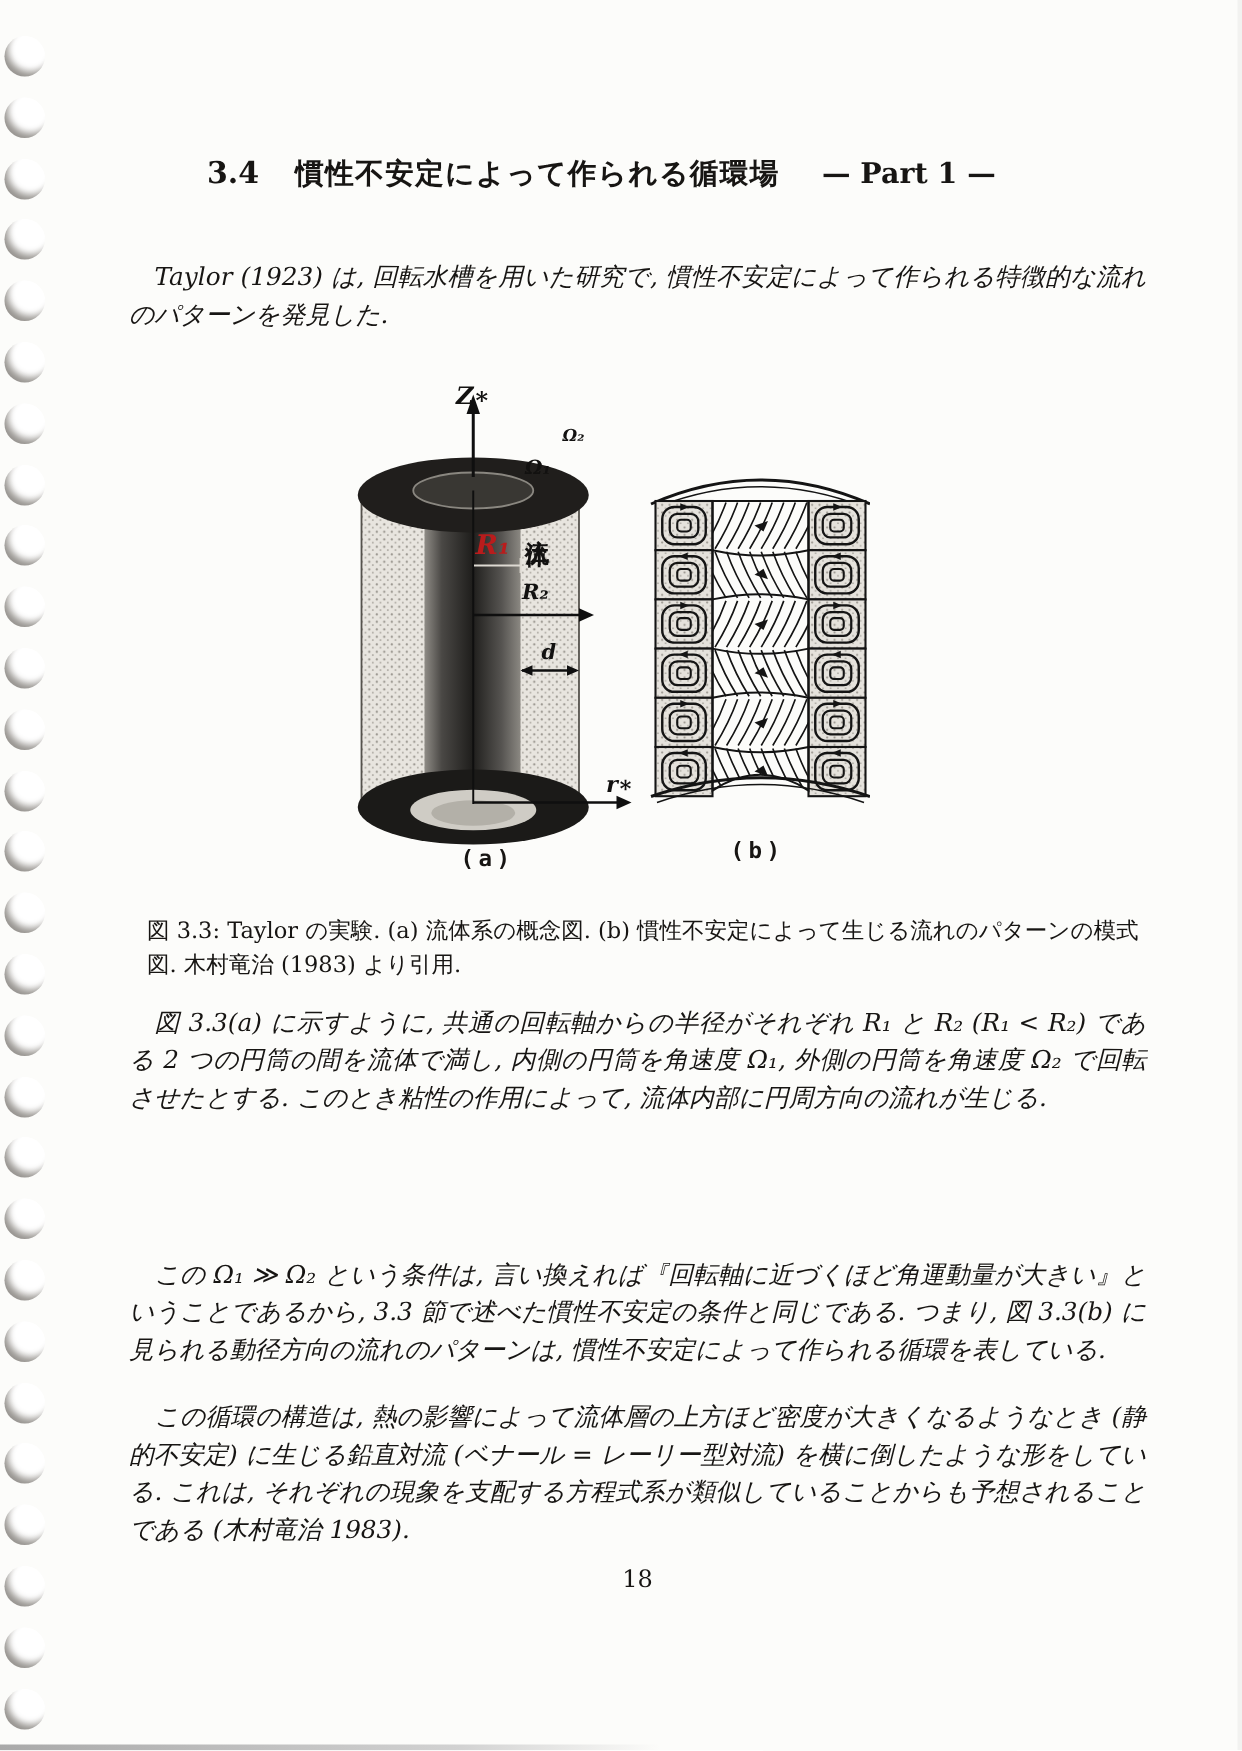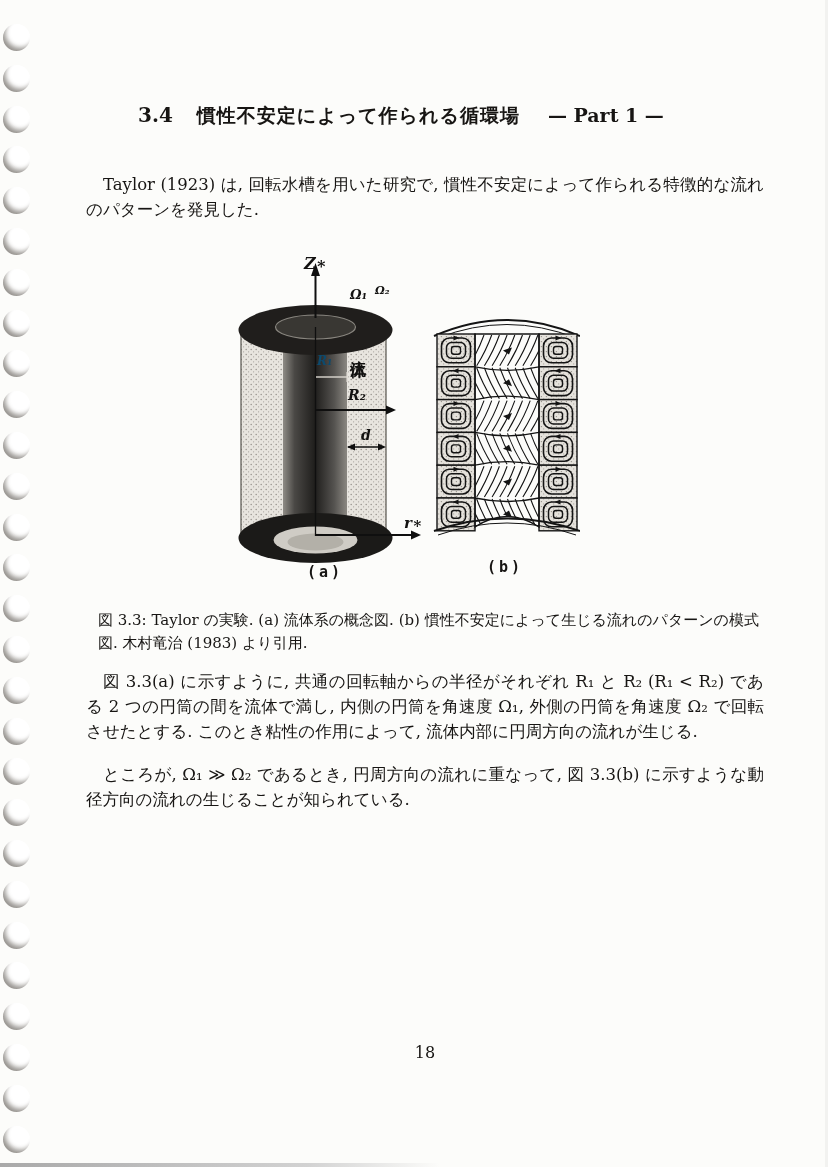--- a/index.html
+++ b/index.html
@@ -10,38 +10,38 @@
   .hole{position:absolute;left:3px;width:27px;height:27px;border-radius:50%;
         background:radial-gradient(circle at 62% 35%, #ffffff 45%, #f6f5f3 70%, #eeedeb 100%);
         box-shadow:inset 4px -5px 5px -2px #96938f, inset -2px 2px 3px -1px #ffffff;}
   
   .heading{position:absolute;left:90px;top:103px;white-space:nowrap;margin-left:48px;}
   .h-num{font-family:"DejaVu Serif",serif;font-weight:700;font-size:20px;margin-right:24px;}
   .h-title{font-family:"DejaVu Sans",sans-serif;font-weight:700;font-size:19px;letter-spacing:1px;}
   .h-part{font-family:"DejaVu Serif",serif;font-weight:700;font-size:19px;margin-left:28px;}
   
   .para{position:absolute;left:86px;width:678px;margin:0;font-size:16.5px;line-height:25px;
-        text-align:justify;text-indent:17px;}
+        text-align:justify;text-indent:17px;font-style:italic;}
   .p1{top:172px}.p2{top:669px}.p3{top:762px}.p4{top:837px}.p5{top:932px}
   .caption{position:absolute;left:86px;top:597px;width:680px;margin:12px;font-size:15px;line-height:23px;}
   .pagenum{position:absolute;left:86px;top:1043px;width:678px;text-align:center;font-size:16px;}
   
   .panel-a{position:absolute;left:220px;top:258px;width:210px;height:330px;}
   .panel-b{position:absolute;left:430px;top:300px;width:150px;height:290px;}
   .plabel{position:absolute;left:0;width:100%;text-align:center;
           font-family:"DejaVu Sans Mono",monospace;font-weight:700;font-size:15px;letter-spacing:3px;}
   .panel-a .plabel{top:305px;}
   .panel-b .plabel{top:258px;}
   .fl{position:absolute;font-style:italic;font-weight:700;font-size:14px;line-height:1;color:#121110;}
   .fl-z{left:84px;top:-2px;font-size:16px;}
-  .fl-o1{left:106px;top:30px;font-size:13px;margin-left:24px;}
+  .fl-o1{left:106px;top:48px;font-size:13px;margin-left:24px;}
   .fl-o2{left:155px;top:27px;font-size:11px;}
   .fl-fluid{left:130px;top:88px;font-style:normal;font-family:"DejaVu Sans",sans-serif;
             font-size:16px;writing-mode:vertical-rl;letter-spacing:3px;}
-  .fl-r1{left:97px;top:97px;color:#0c4a6e;font-size:12px;}
+  .fl-r1{left:97px;top:97px;color:#b91c1c;font-size:18px;}
   .fl-r2{left:128px;top:130px;}
   .fl-d{left:141px;top:170px;}
   .fl-r{left:184px;top:258px;font-size:15px;}
   
   .scan-bottom{position:absolute;left:0;bottom:0;width:440px;height:4px;
                background:linear-gradient(to right,#a9a9a9,#d2d2d2 70%,rgba(255,255,255,0));}
   .scan-right{position:absolute;right:0;top:0;width:3px;height:100%;background:rgba(0,0,0,0.04);}
 </style>
 </head>
 <body>
@@ -279,19 +279,20 @@
       <path d="M45,34 H109 V227 Q77,206 45,227 Z" fill="none" stroke="#141414" stroke-width="1.4"></path>
       <path d="M4,231 Q77,206 150,231" fill="none" stroke="#141414" stroke-width="2"></path>
       <path d="M8,235 Q77,211 146,235" fill="none" stroke="#141414" stroke-width="1"></path>
     </svg>
     <div class="plabel">(b)</div>
   </div>
 
   <p class="caption">図 3.3: Taylor の実験. (a) 流体系の概念図. (b) 慣性不安定によって生じる流れのパターンの模式図. 木村竜治 (1983) より引用.</p>
 
   <p class="para p2">図 3.3(a) に示すように, 共通の回転軸からの半径がそれぞれ R₁ と R₂ (R₁ &lt; R₂) である 2 つの円筒の間を流体で満し, 内側の円筒を角速度 Ω₁, 外側の円筒を角速度 Ω₂ で回転させたとする. このとき粘性の作用によって, 流体内部に円周方向の流れが生じる.</p>
-  <p class="para p3">ところが, Ω₁ ≫ Ω₂ であるとき, 円周方向の流れに重なって, 図 3.3(b) に示すような動径方向の流れの生じることが知られている.</p>
+  <p class="para p4">この Ω₁ ≫ Ω₂ という条件は, 言い換えれば『回転軸に近づくほど角運動量が大きい』ということであるから, 3.3 節で述べた慣性不安定の条件と同じである. つまり, 図 3.3(b) に見られる動径方向の流れのパターンは, 慣性不安定によって作られる循環を表している.</p>
+  <p class="para p5">この循環の構造は, 熱の影響によって流体層の上方ほど密度が大きくなるようなとき (静的不安定) に生じる鉛直対流 (ベナール = レーリー型対流) を横に倒したような形をしている. これは, それぞれの現象を支配する方程式系が類似していることからも予想されることである (木村竜治 1983).</p>
 
   <div class="pagenum">18</div>
 
   <div class="scan-bottom"></div>
   <div class="scan-right"></div>
 </div>
 
 </body></html>

